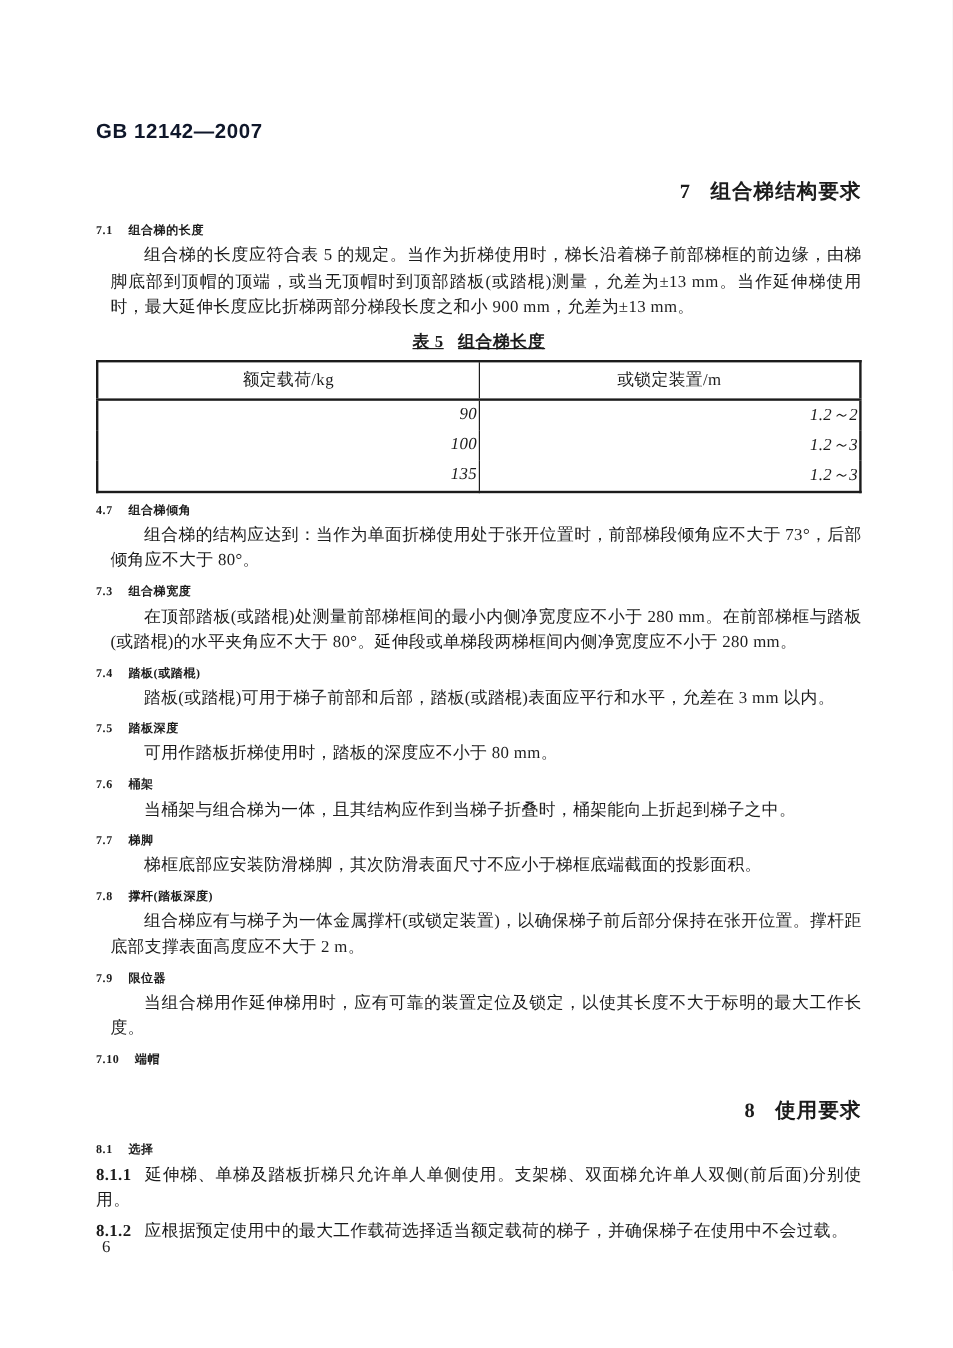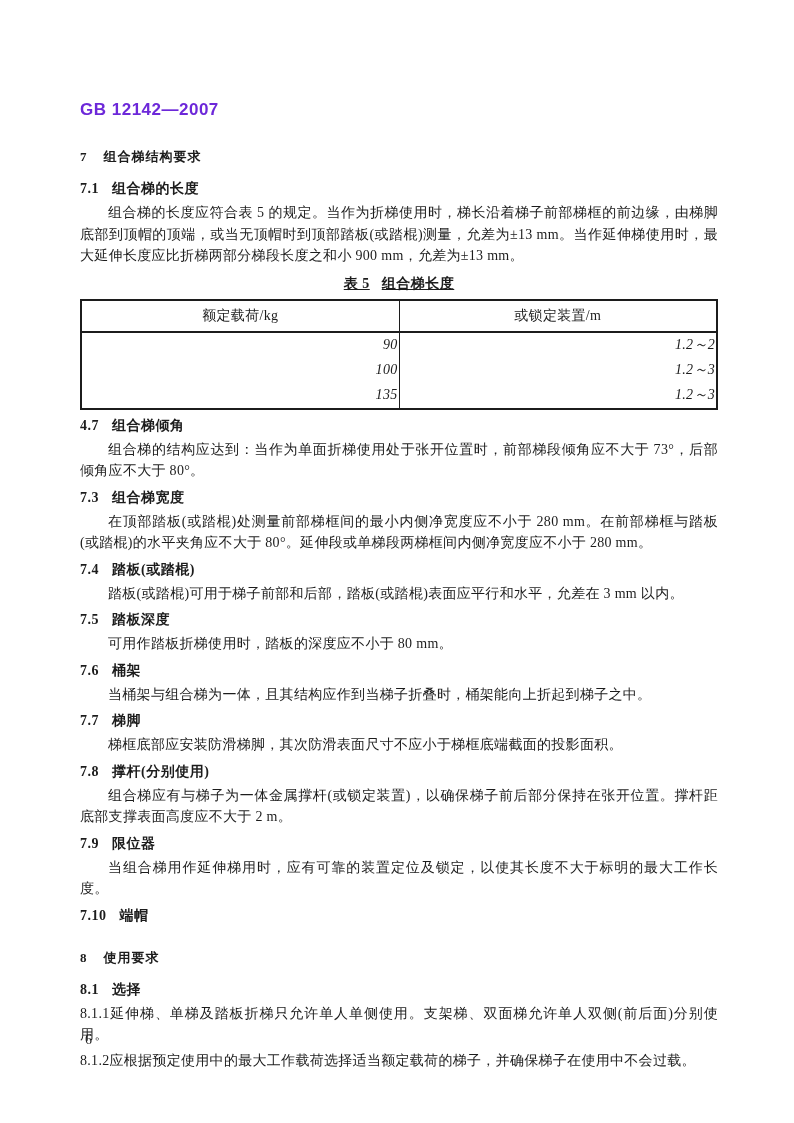--- a/index.html
+++ b/index.html
@@ -21,54 +21,56 @@
     position: absolute;
     left: 80px;
     top: 100px;
     width: 638px;
   }
   .std-no {
     font-family: "Liberation Sans", "DejaVu Sans", sans-serif;
     font-weight: bold;
     font-size: 17px;
     letter-spacing: 0.5px;
-    color: #6d28d9;
+    color: #0f172a;
     margin-bottom: 28px;
   }
   .chapter {
     font-weight: bold;
-    font-size: 13px;
+    font-size: 17px;
     margin: 16px 0 14px 0;
     letter-spacing: 1px;
+    text-align: right;
   }
   .chapter .num { margin-right: 16px; }
   .section-h {
     font-weight: bold;
-    font-size: 14px;
+    font-size: 10px;
     margin: 7px 0 4px 0;
     letter-spacing: 0.5px;
   }
   .section-h .num { margin-right: 13px; }
   .para {
     font-size: 14px;
     line-height: 21.5px;
     text-align: justify;
     text-indent: 2em;
-    margin: 0 0 3px 0;
+    margin: 0 0 3px 12px;
     letter-spacing: 0.3px;
   }
   .num-para {
     font-size: 14px;
     line-height: 21.5px;
     text-align: justify;
     margin: 0 0 4px 0;
     letter-spacing: 0.3px;
   }
   .num-para .num {
-    font-weight: normal;
+    font-weight: bold;
+    margin-right: 11px;
   }
   .tbl-caption {
     text-align: center;
     font-weight: bold;
     font-size: 14px;
     margin: 8px 0 6px 0;
     letter-spacing: 0.5px;
     text-decoration: underline;
   }
   .tbl-caption .cap-num { margin-right: 12px; }
@@ -169,21 +171,21 @@
       <span class="num">7.6</span><span>桶架</span>
     </div>
     <p class="para">当桶架与组合梯为一体，且其结构应作到当梯子折叠时，桶架能向上折起到梯子之中。</p>
 
     <div class="section-h">
       <span class="num">7.7</span><span>梯脚</span>
     </div>
     <p class="para">梯框底部应安装防滑梯脚，其次防滑表面尺寸不应小于梯框底端截面的投影面积。</p>
 
     <div class="section-h">
-      <span class="num">7.8</span><span>撑杆(分别使用)</span>
+      <span class="num">7.8</span><span>撑杆(踏板深度)</span>
     </div>
     <p class="para">组合梯应有与梯子为一体金属撑杆(或锁定装置)，以确保梯子前后部分保持在张开位置。撑杆距底部支撑表面高度应不大于 2 m。</p>
 
     <div class="section-h">
       <span class="num">7.9</span><span>限位器</span>
     </div>
     <p class="para">当组合梯用作延伸梯用时，应有可靠的装置定位及锁定，以使其长度不大于标明的最大工作长度。</p>
 
     <div class="section-h">
       <span class="num">7.10</span><span>端帽</span>

